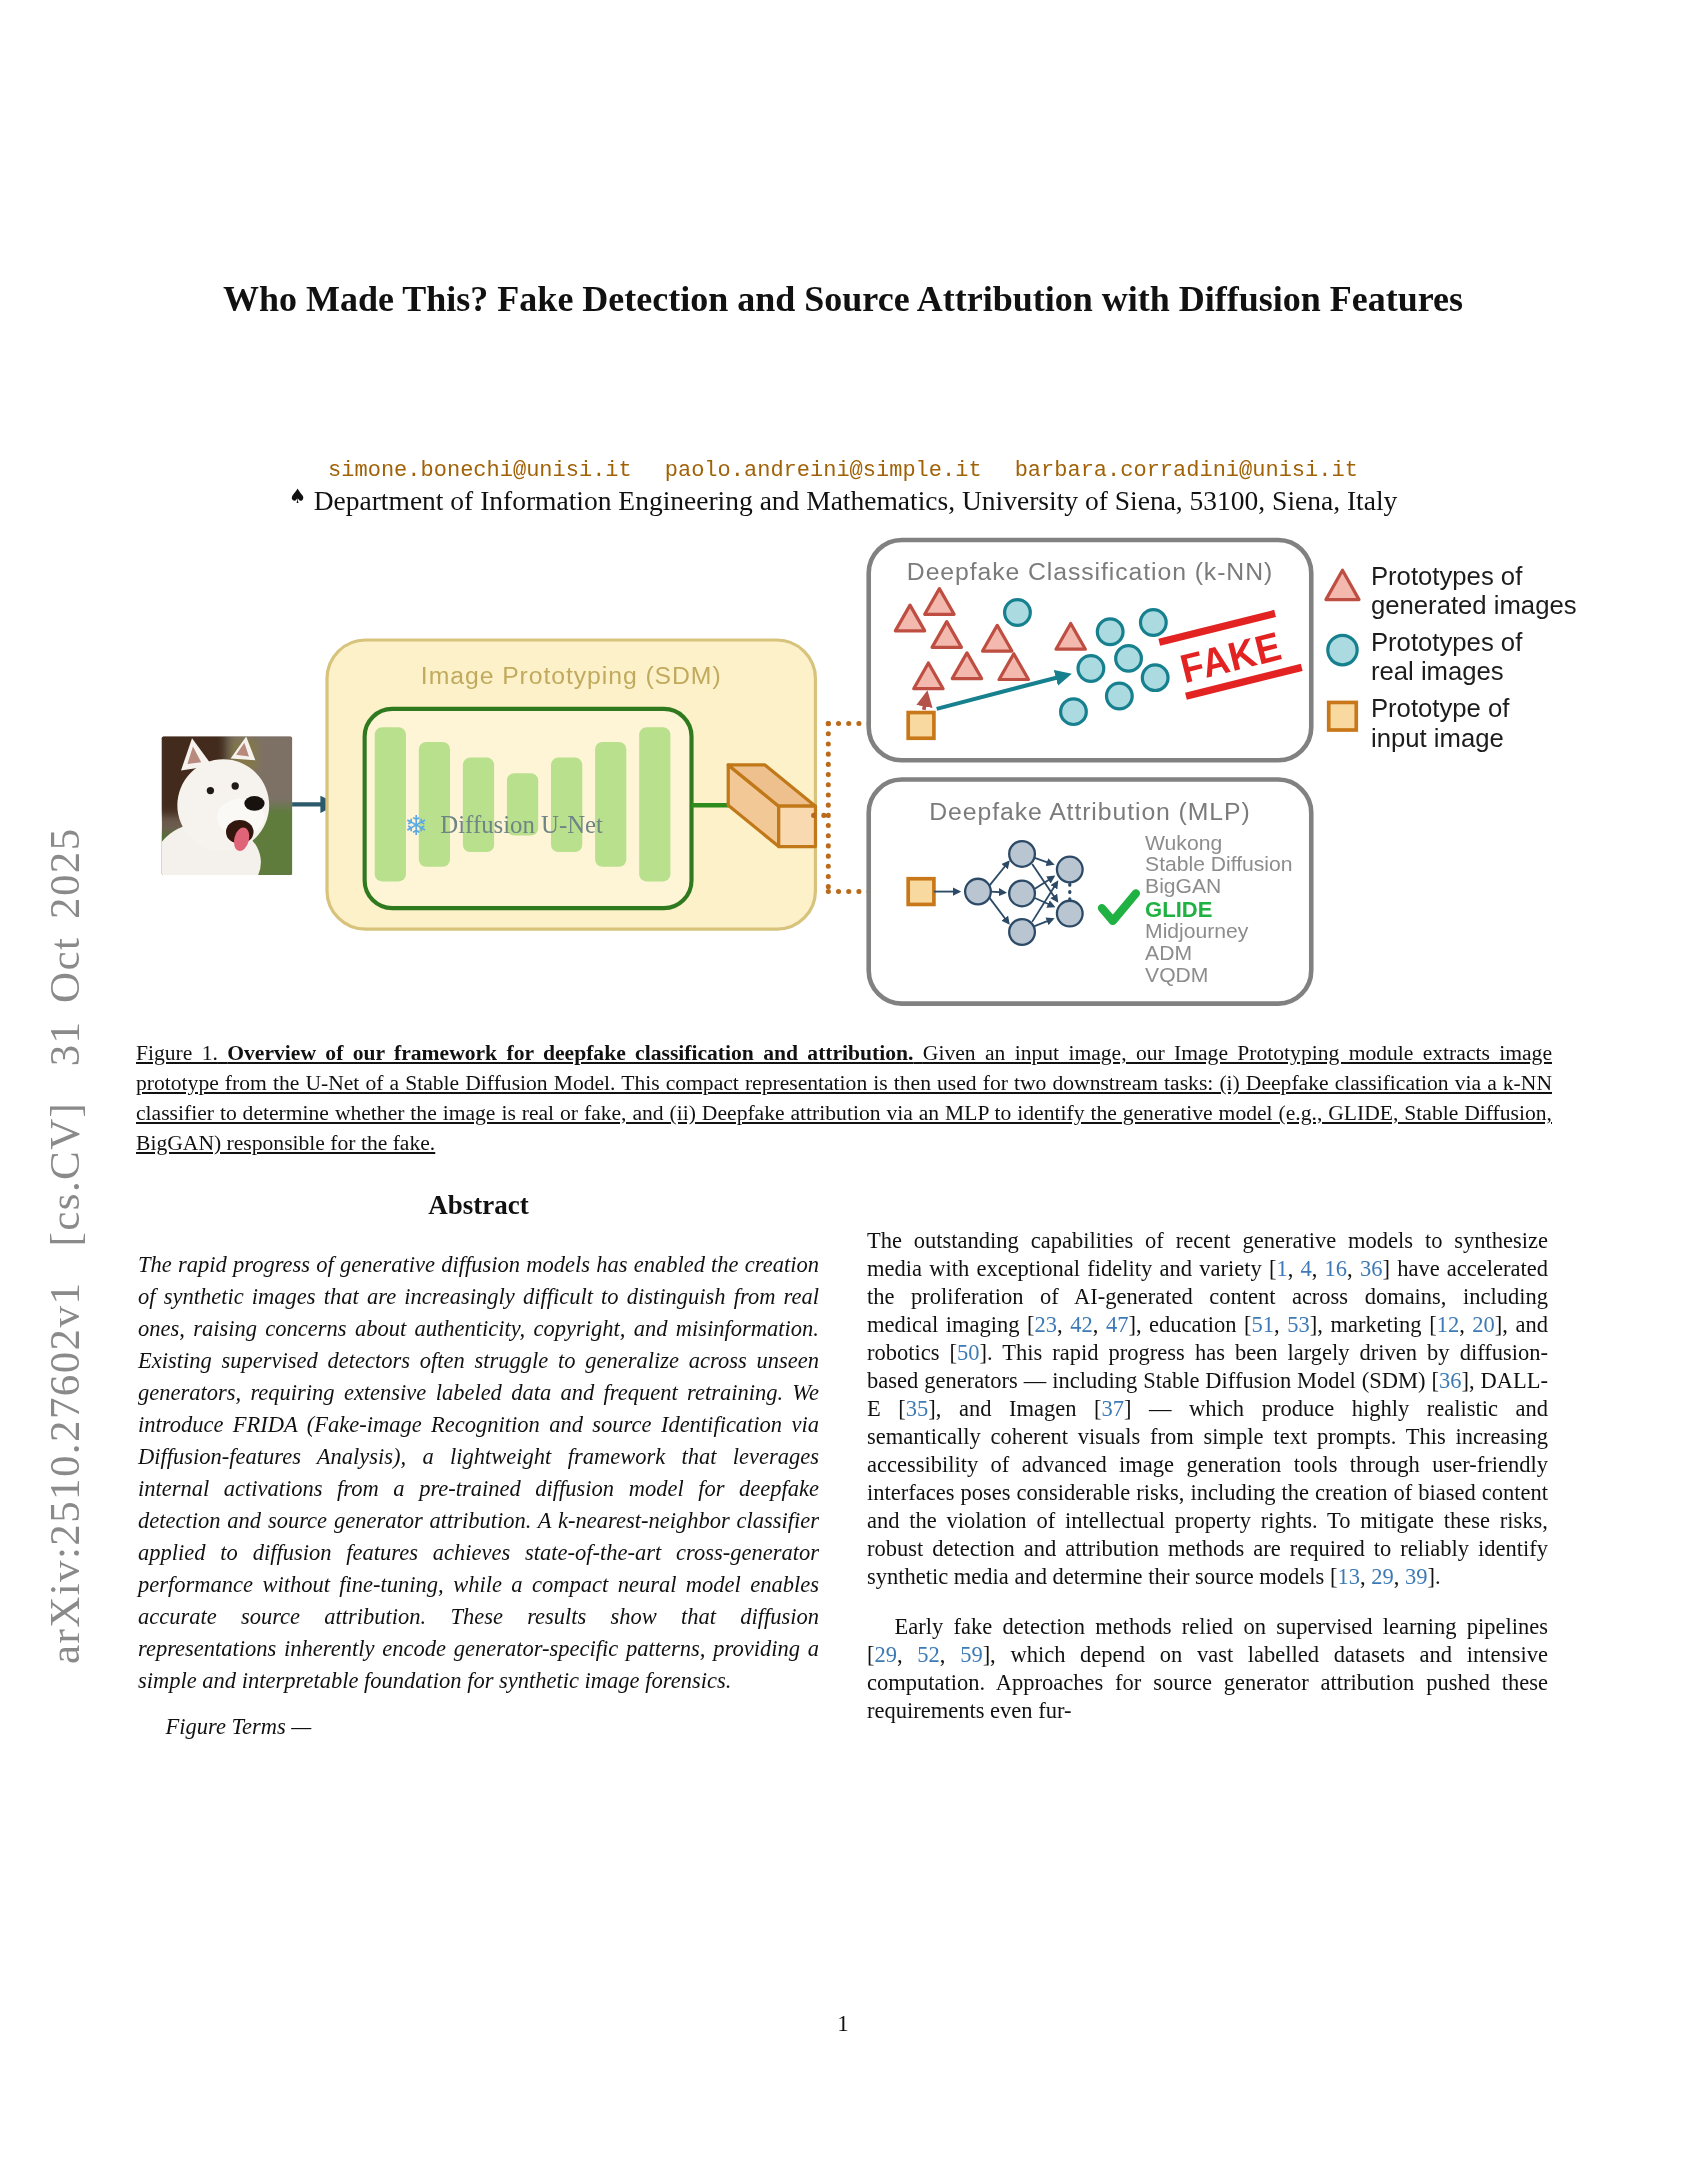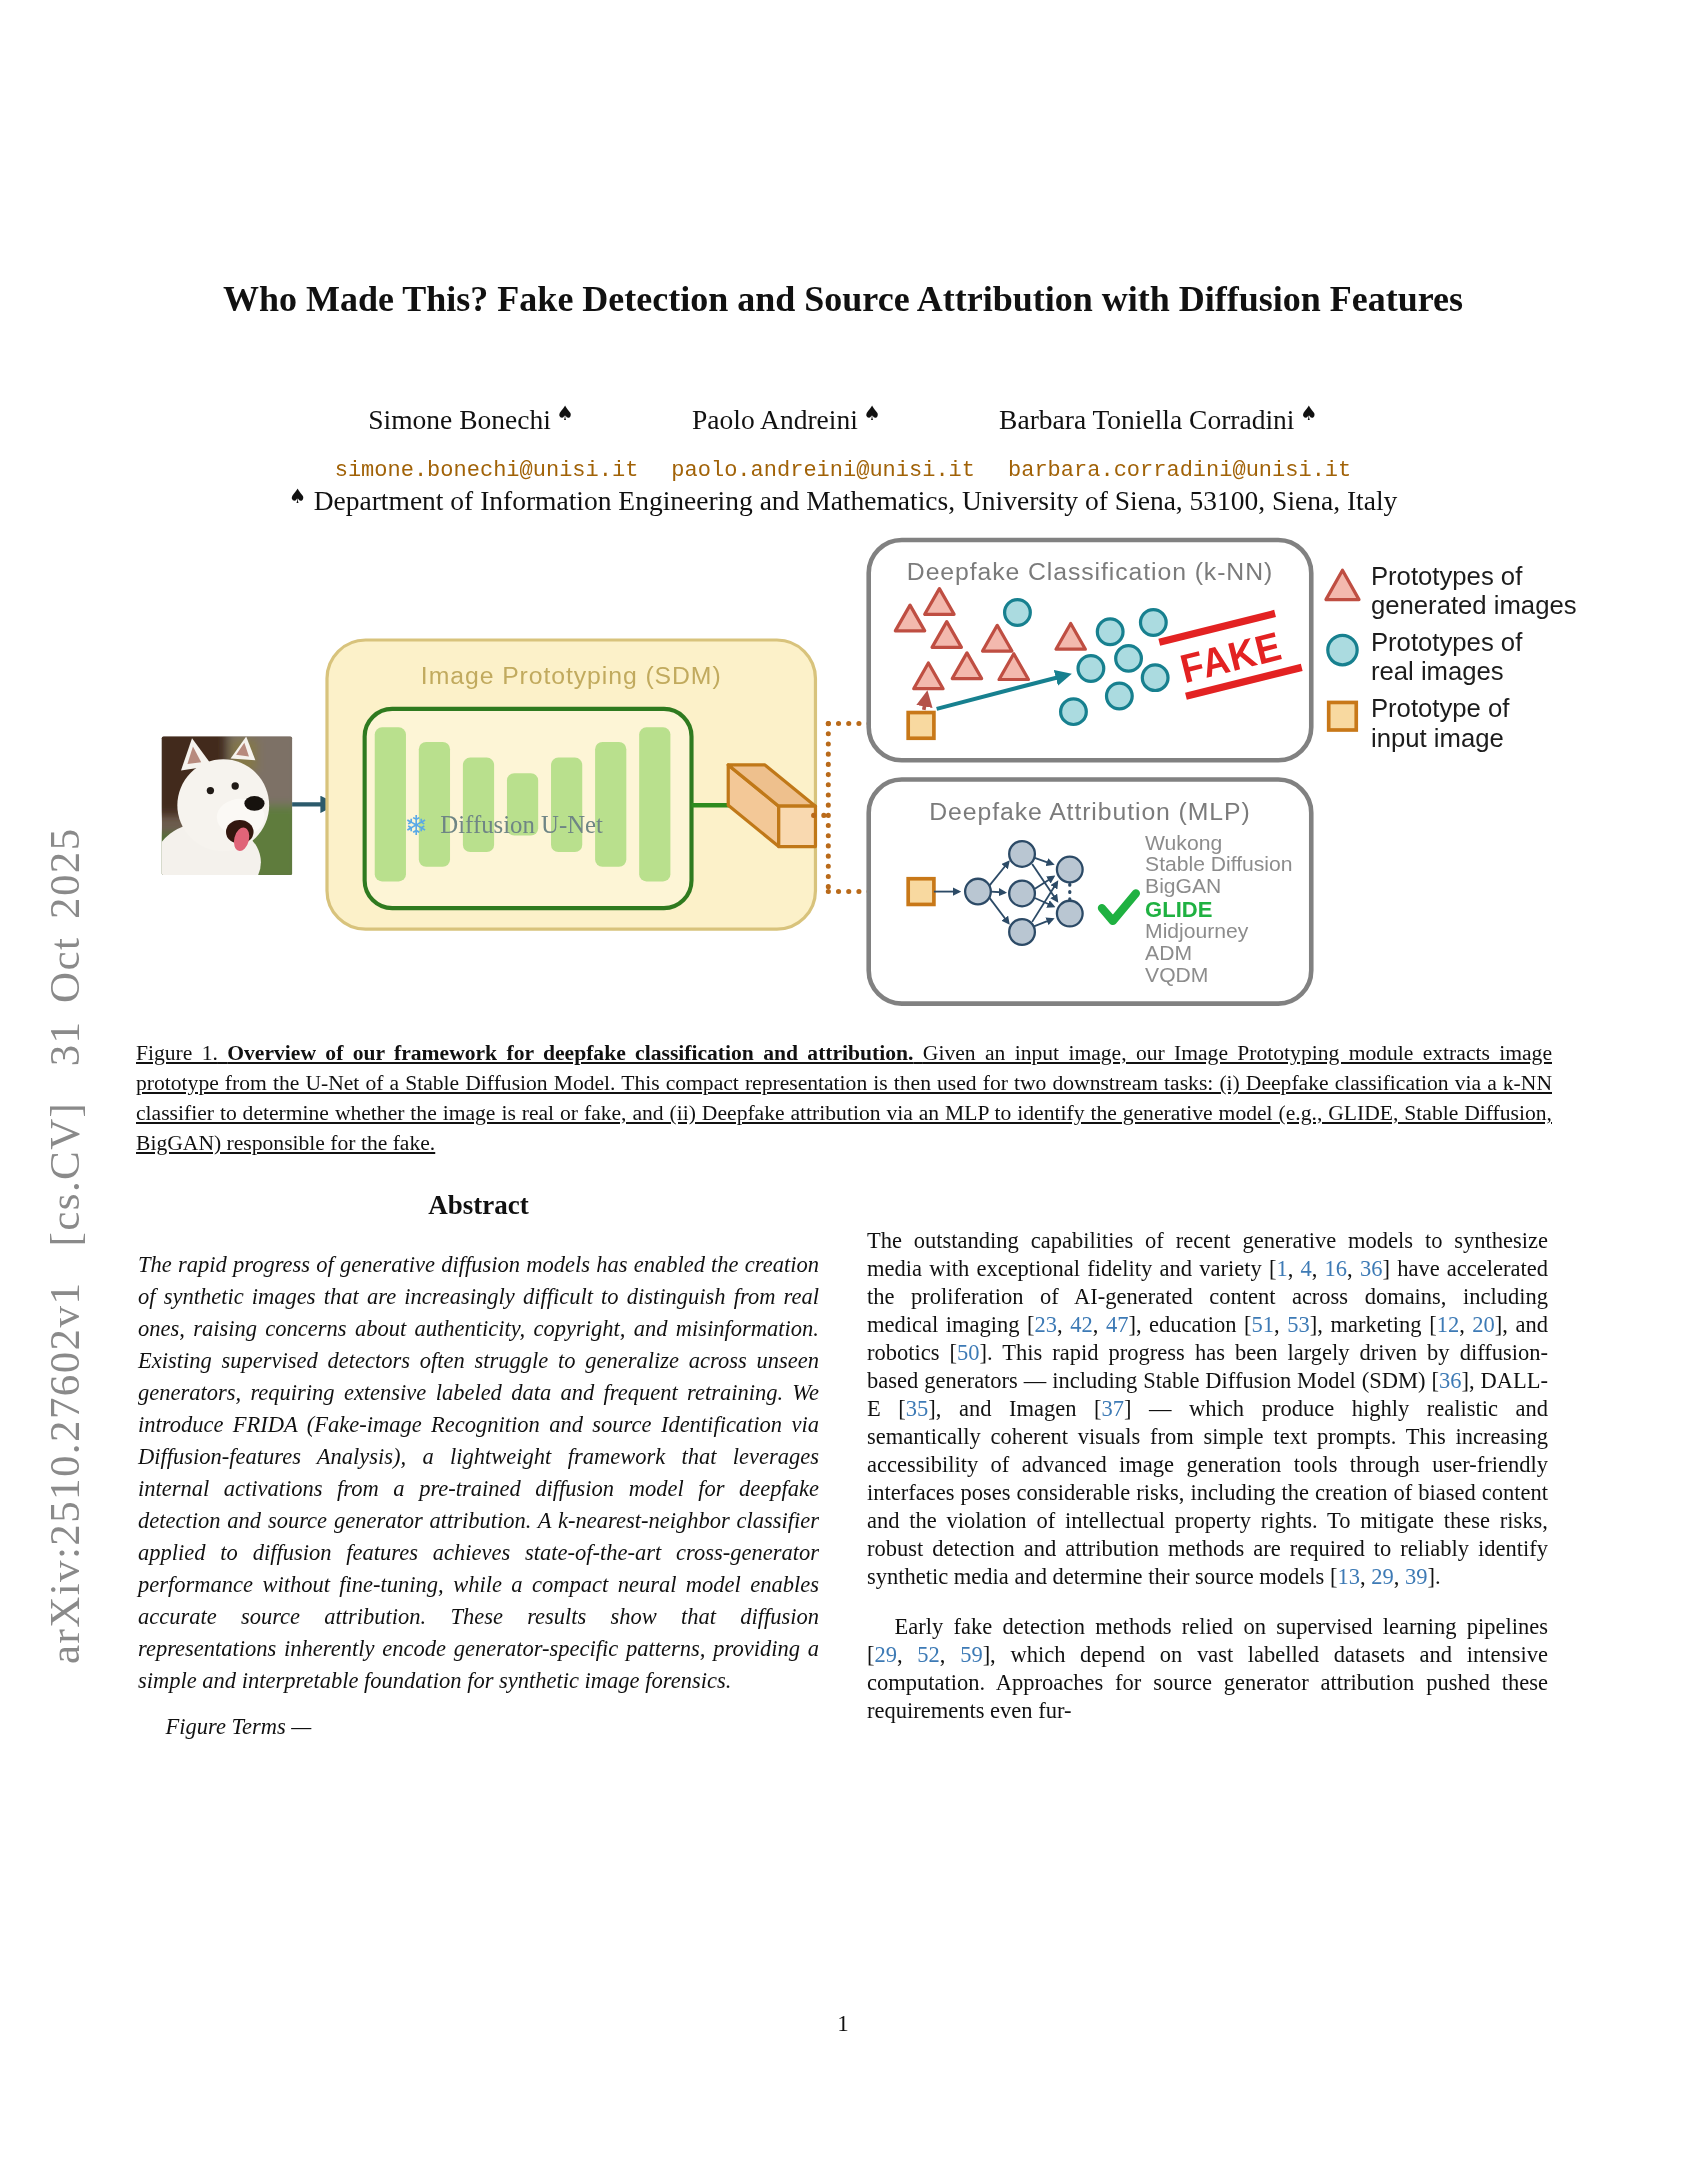--- a/index.html
+++ b/index.html
@@ -76,29 +76,24 @@
 </style>
 </head>
 <body>
 
 <div class="page">
 
   <div class="arxiv-banner">arXiv:2510.27602v1  [cs.CV]  31 Oct 2025</div>
 
   <h1 class="title">Who Made This? Fake Detection and Source Attribution with Diffusion Features</h1>
 
-  <div class="authors-row">
-    <span class="author"><span>Simone Bonechi</span><span class="spade">♠</span></span>
-    <span class="author"><span>Paolo Andreini</span><span class="spade">♠</span></span>
-    <span class="author"><span>Barbara Toniella Corradini</span><span class="spade">♠</span></span>
-  </div>
 
   <div class="emails-row">
     <span class="email">simone.bonechi@unisi.it</span>
-    <span class="email">paolo.andreini@unisi.it</span>
+    <span class="email">paolo.andreini@simple.it</span>
     <span class="email">barbara.corradini@unisi.it</span>
   </div>
 
   <div class="affiliation">
     <span class="spade">♠</span><span>Department of Information Engineering and Mathematics, University of Siena, 53100, Siena, Italy</span>
   </div>
 
   <svg class="figure-svg" width="1686" height="516" viewBox="0 0 1836 562">
     <defs>
       <clipPath id="dogClip">

